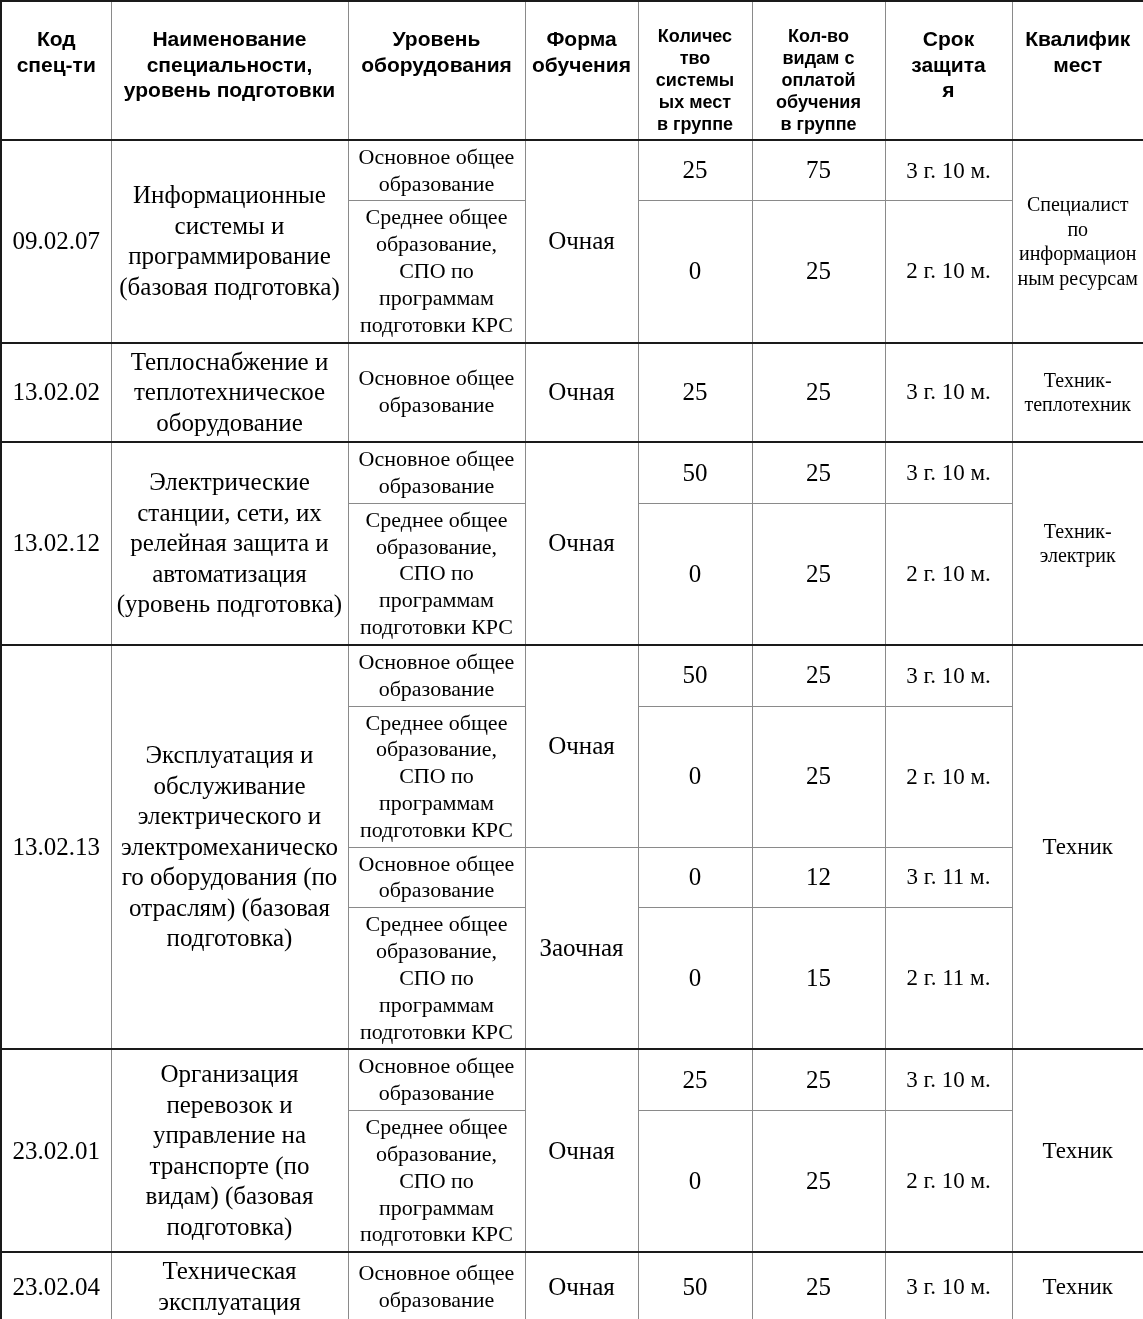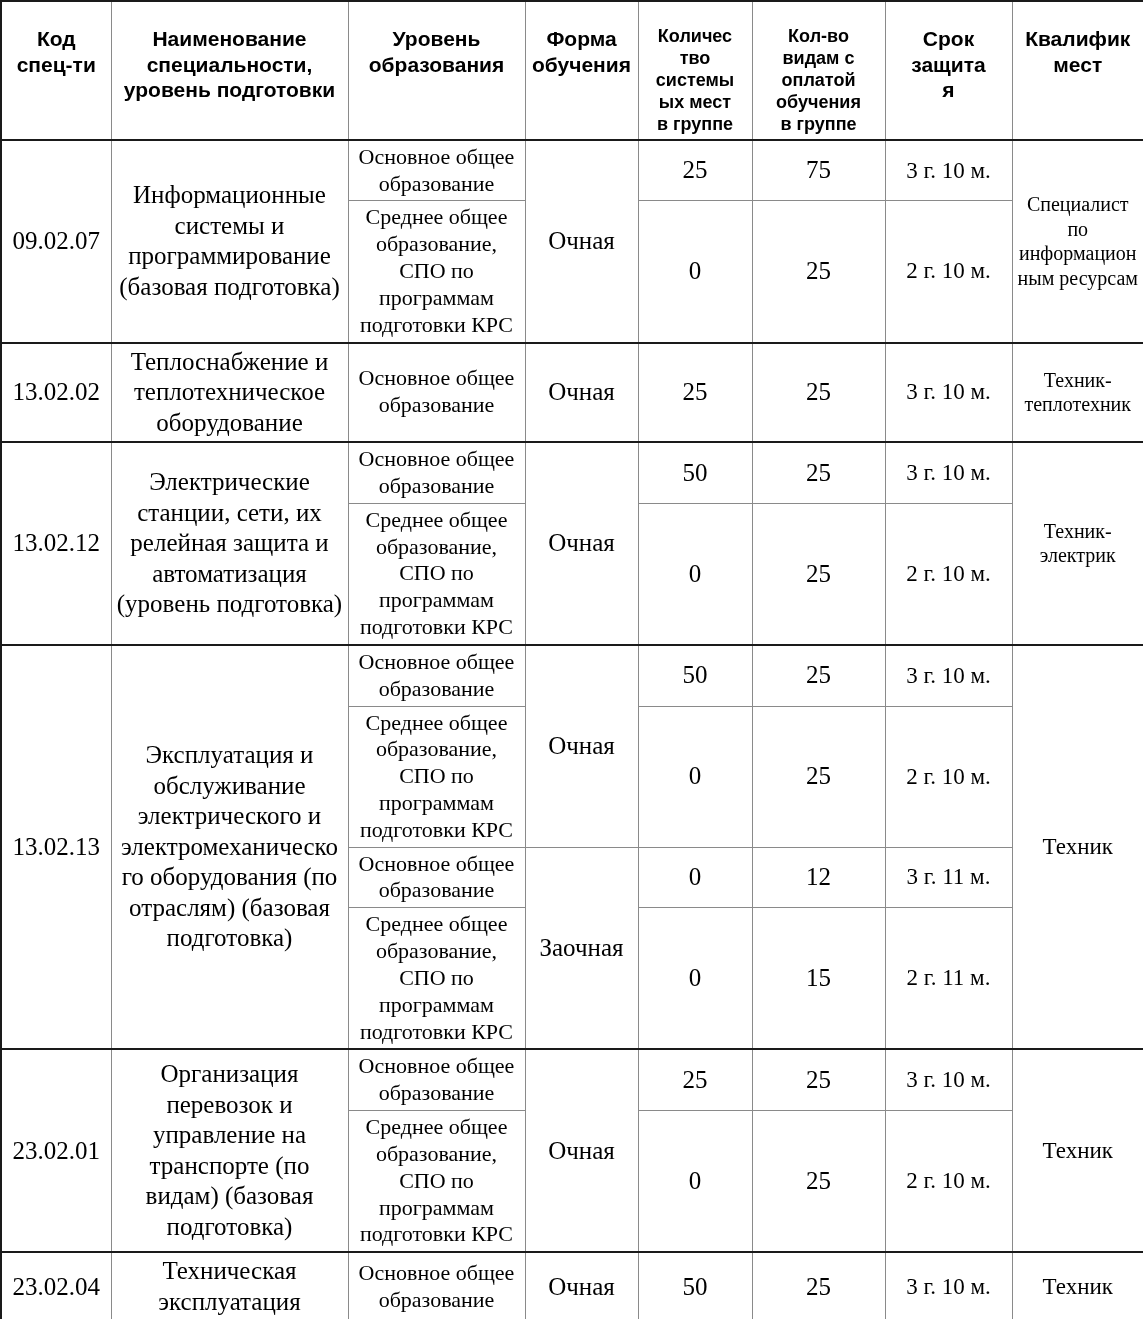--- a/index.html
+++ b/index.html
@@ -98,21 +98,21 @@
         <span>Код</span><br>
         <span>спец-ти</span>
       </th>
       <th>
         <span>Наименование</span><br>
         <span>специальности,</span><br>
         <span>уровень подготовки</span>
       </th>
       <th>
         <span>Уровень</span><br>
-        <span>образования</span>
+        <span>оборудования</span>
       </th>
       <th>
         <span>Форма</span><br>
         <span>обучения</span>
       </th>
       <th class="small-head">
         <span>Количес</span><br>
         <span>тво</span><br>
         <span>системы</span><br>
         <span>ых мест</span><br>

